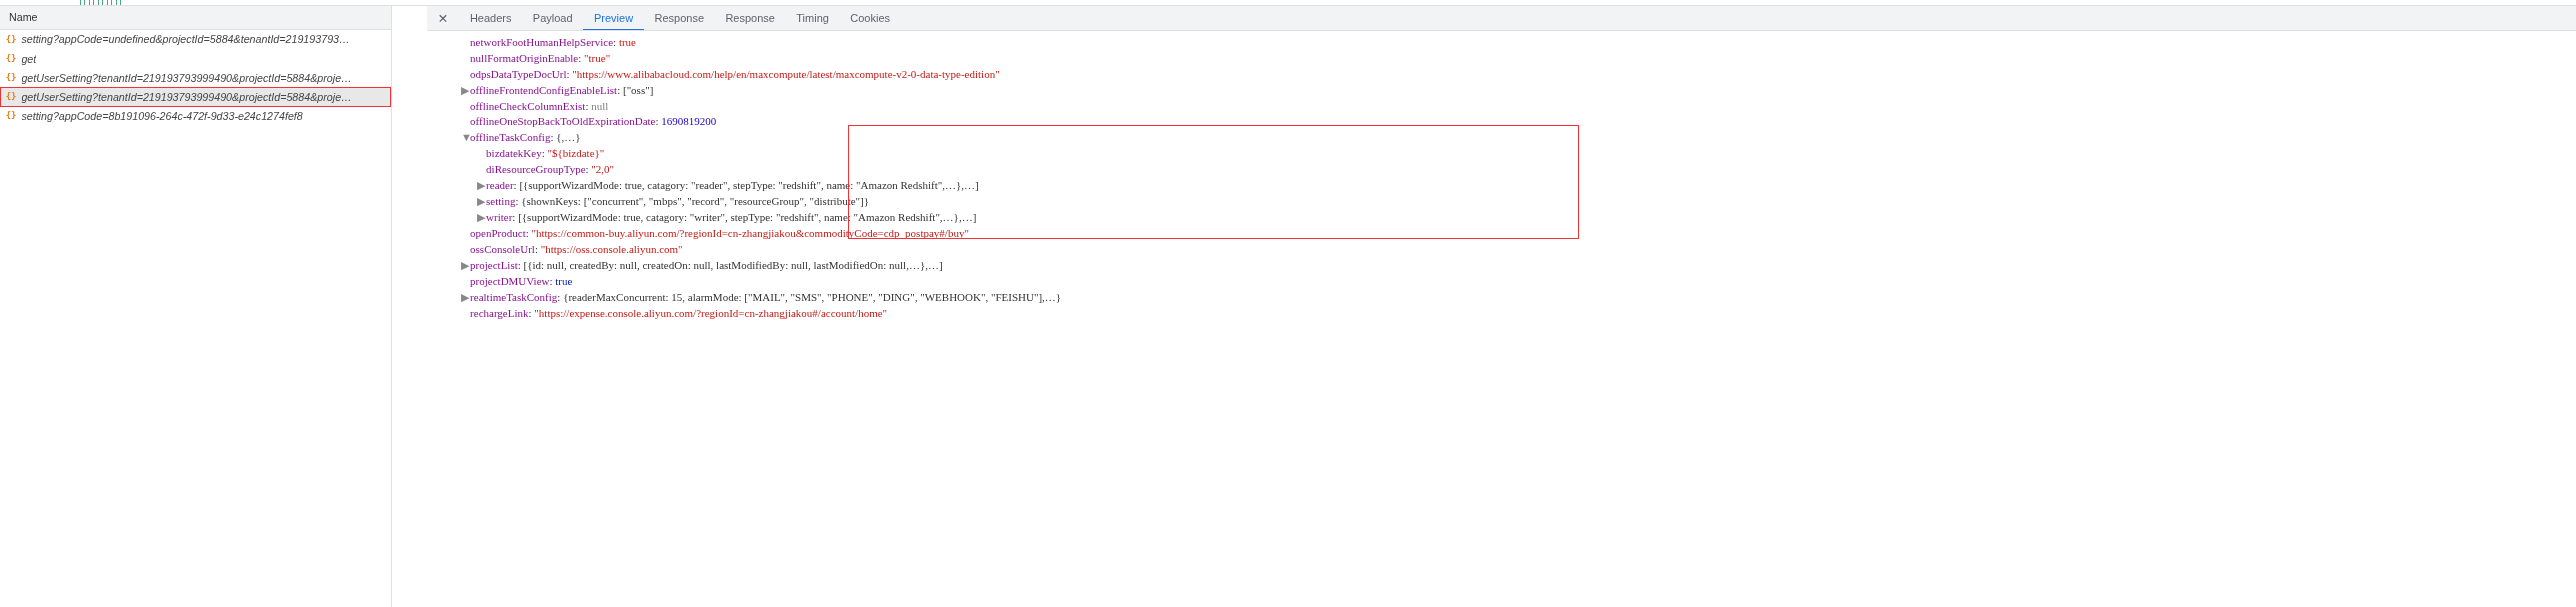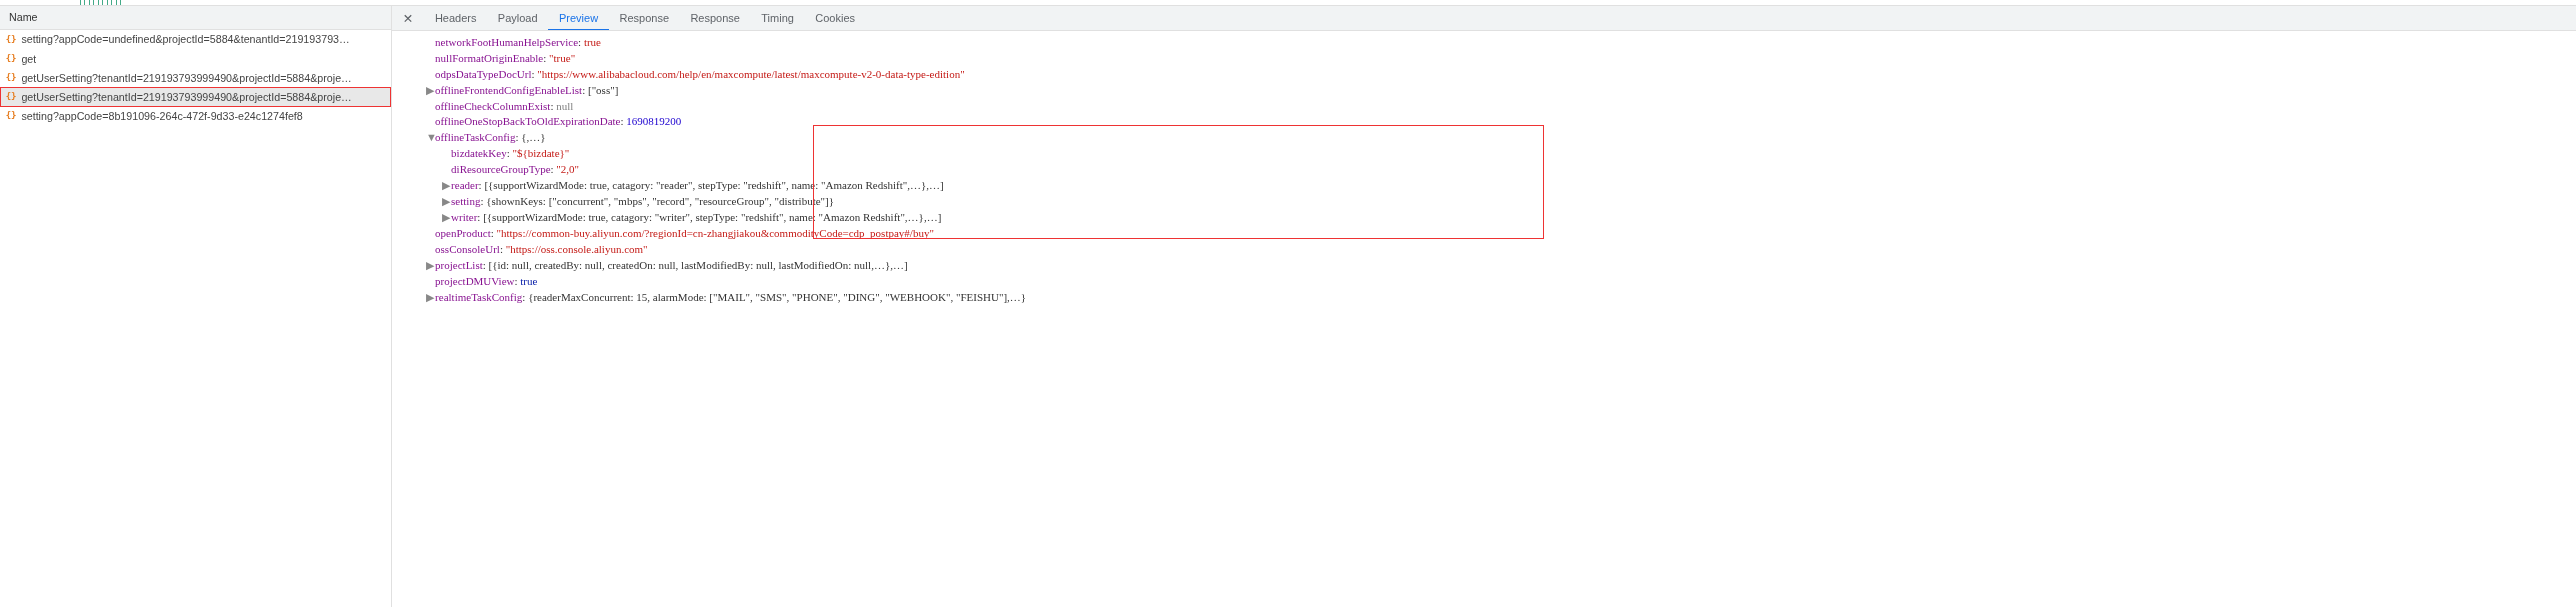--- a/index.html
+++ b/index.html
@@ -1,28 +1,28 @@
 <!DOCTYPE html>
 <html style="font-size:14.3px"><head>
 <meta charset="utf-8">
 <style>
 * { margin:0; padding:0; box-sizing:border-box; }
 body { font-family:"Helvetica Neue",Arial,sans-serif; font-size:10.7px; color:#333; background:#fff; overflow:hidden; }
 .top-ruler { height:6.2px; background:#fff; border-bottom:0.9px solid #e0e0e0; position:relative; }
 .ruler-marks { position:absolute; left:80px; top:0; display:flex; gap:3.6px; }
 .ruler-mark { width:0.9px; height:4.5px; background:#4a8; }
-.main { display:flex; height:602px; }
+.main { display:flex; height:602px;gap:35px; }
 .left-panel { width:392px; border-right:0.9px solid #e0e0e0; display:flex; flex-direction:column; }
 .left-header { background:#f1f3f4; padding:5.3px 9px; font-size:10.7px; color:#333; border-bottom:0.9px solid #e0e0e0; }
 .req-list { flex:1; overflow-y:auto; }
 .req-item { display:flex; align-items:center; gap:4.5px; padding:3.6px 5.3px; font-size:10.7px; color:#444; cursor:pointer; white-space:nowrap; overflow:hidden; text-overflow:ellipsis; }
 .req-item.selected { background:#e8e8e8; }
 .req-item.highlighted { outline:1.8px solid #e33; outline-offset:-1.8px; }
 .req-icon { width:11.6px; height:11.6px; flex-shrink:0; color:#e67e22; font-family:monospace; font-size:9px; font-weight:bold; text-align:center; line-height:11.6px; }
-.req-name { overflow:hidden; text-overflow:ellipsis; }
+.req-name { overflow:hidden; text-overflow:ellipsis;font-style:italic; }
 .right-panel { flex:1; display:flex; flex-direction:column; }
 .right-header { background:#f1f3f4; display:flex; align-items:center; gap:0; border-bottom:0.9px solid #e0e0e0; padding:0 7.1px; height:25px; }
 .close-btn { width:18px; height:18px; display:flex; align-items:center; justify-content:center; cursor:pointer; color:#5f6368; font-size:12.5px; margin-right:7.1px; }
 .tab { padding:5.3px 10.7px; font-size:11px; color:#5f6368; cursor:pointer; }
 .tab.active { color:#1a73e8; border-bottom:1.8px solid #1a73e8; }
 .preview-body { flex:1; overflow:auto; font-family:Liberation Serif, serif; font-size:11px; line-height:1.45; padding:3.6px 0 3.6px 7.1px; position:relative; }
 .highlight-box { position:absolute; border:1.8px solid #e33; left:421px; top:94px; width:731px; height:114px; pointer-events:none; }
 .json-line { white-space:nowrap; padding-left:0; }
 .json-line .pad { display:inline-block; }
 .tri { display:inline-block; width:9px; color:#888; cursor:pointer; user-select:none; }
@@ -104,16 +104,17 @@
       <div class="json-line"><span class="pad" style="width:52px"></span><span class="key">bizdatekKey</span><span class="punc">: </span><span class="str">"${bizdate}"</span></div>
       <div class="json-line"><span class="pad" style="width:52px"></span><span class="key">diResourceGroupType</span><span class="punc">: </span><span class="str">"2,0"</span></div>
       <div class="json-line"><span class="pad" style="width:43px"></span><span class="tri">▶</span><span class="key">reader</span><span class="punc">: </span><span class="objprev">[{supportWizardMode: true, catagory: "reader", stepType: "redshift", name: "Amazon Redshift",…},…]</span></div>
       <div class="json-line"><span class="pad" style="width:43px"></span><span class="tri">▶</span><span class="key">setting</span><span class="punc">: </span><span class="objprev">{shownKeys: ["concurrent", "mbps", "record", "resourceGroup", "distribute"]}</span></div>
       <div class="json-line"><span class="pad" style="width:43px"></span><span class="tri">▶</span><span class="key">writer</span><span class="punc">: </span><span class="objprev">[{supportWizardMode: true, catagory: "writer", stepType: "redshift", name: "Amazon Redshift",…},…]</span></div>
       <div class="json-line"><span class="pad" style="width:36px"></span><span class="key">openProduct</span><span class="punc">: </span><span class="str">"https://common-buy.aliyun.com/?regionId=cn-zhangjiakou&amp;commodityCode=cdp_postpay#/buy"</span></div>
       <div class="json-line"><span class="pad" style="width:36px"></span><span class="key">ossConsoleUrl</span><span class="punc">: </span><span class="str">"https://oss.console.aliyun.com"</span></div>
       <div class="json-line"><span class="pad" style="width:27px"></span><span class="tri">▶</span><span class="key">projectList</span><span class="punc">: </span><span class="objprev">[{id: null, createdBy: null, createdOn: null, lastModifiedBy: null, lastModifiedOn: null,…},…]</span></div>
       <div class="json-line"><span class="pad" style="width:36px"></span><span class="key">projectDMUView</span><span class="punc">: </span><span class="bool">true</span></div>
       <div class="json-line"><span class="pad" style="width:27px"></span><span class="tri">▶</span><span class="key">realtimeTaskConfig</span><span class="punc">: </span><span class="objprev">{readerMaxConcurrent: 15, alarmMode: ["MAIL", "SMS", "PHONE", "DING", "WEBHOOK", "FEISHU"],…}</span></div>
+      <div class="json-line"><span class="pad" style="width:36px"></span><span class="key">rechargeLink</span><span class="punc">: </span><span class="str">"https://expense.console.aliyun.com/?regionId=cn-zhangjiakou#/account/home"</span></div>
     </div>
   </div>
 </div>
 
 
 </body></html>

